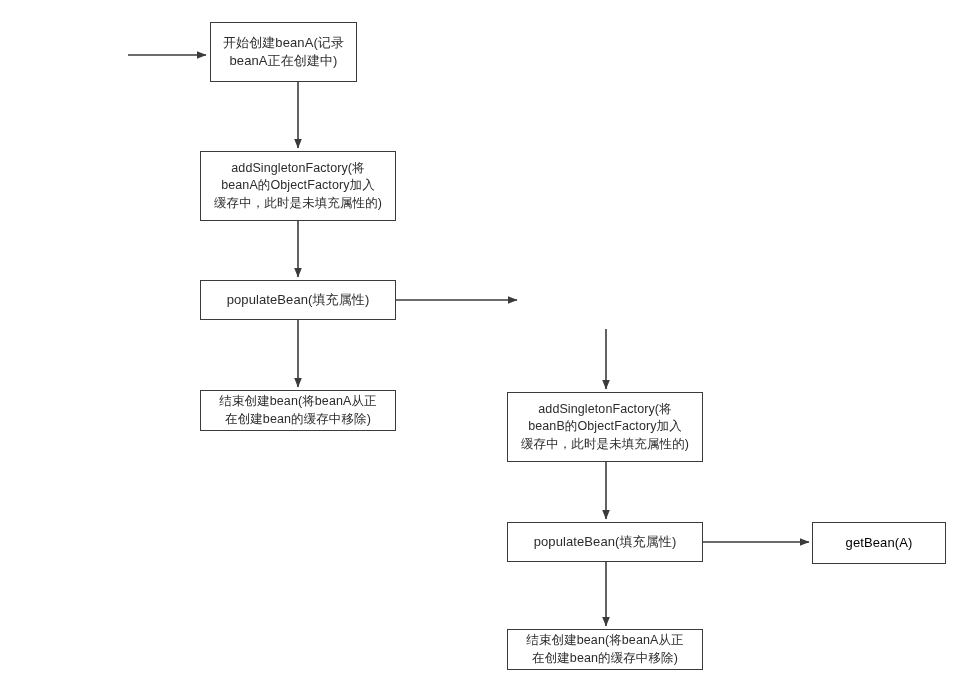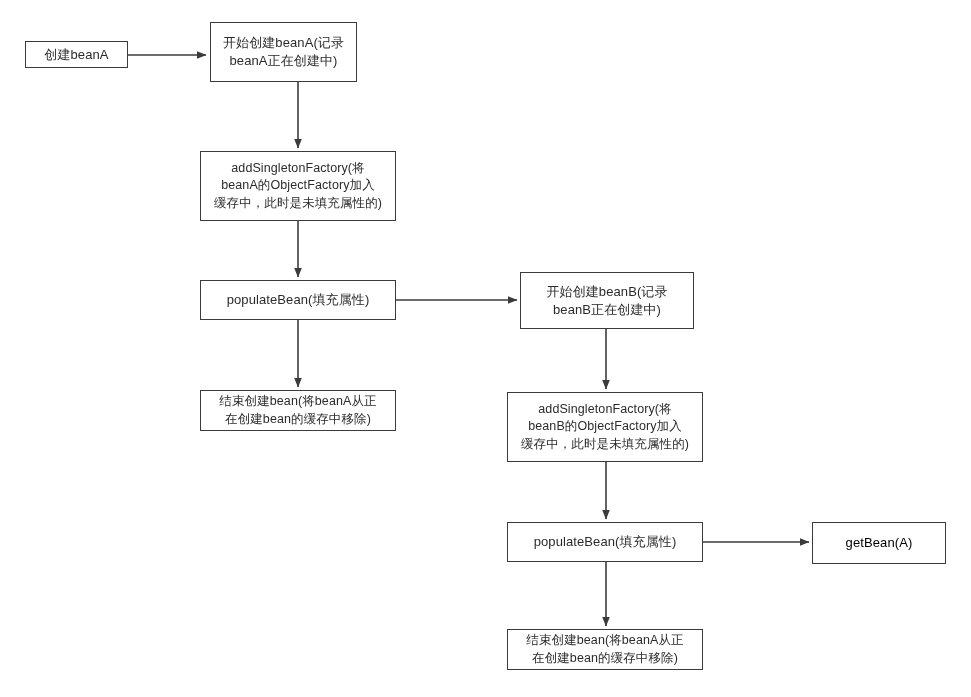--- a/index.html
+++ b/index.html
@@ -73,23 +73,20 @@
 
     <line x1="606" y1="329" x2="606" y2="389" stroke="#3b3b3b" stroke-width="1.6" marker-end="url(#arrowhead)"></line>
 
     <line x1="606" y1="462" x2="606" y2="519" stroke="#3b3b3b" stroke-width="1.6" marker-end="url(#arrowhead)"></line>
 
     <line x1="703" y1="542" x2="809" y2="542" stroke="#3b3b3b" stroke-width="1.6" marker-end="url(#arrowhead)"></line>
 
     <line x1="606" y1="562" x2="606" y2="626" stroke="#3b3b3b" stroke-width="1.6" marker-end="url(#arrowhead)"></line>
   </svg>
 
-  <div class="node" style="left: 25px; top: 41px; width: 103px; height: 27px; font-size: 13px; border-color: rgb(59, 59, 59); background: rgb(255, 255, 255); color: rgb(43, 43, 43);">
-    <span class="node-label">创建beanA</span>
-  </div>
 
   <div class="node" style="left: 210px; top: 22px; width: 147px; height: 60px; font-size: 13px; border-color: rgb(59, 59, 59); background: rgb(255, 255, 255); color: rgb(43, 43, 43);">
     <span class="node-label">开始创建beanA(记录
 beanA正在创建中)</span>
   </div>
 
   <div class="node" style="left: 200px; top: 151px; width: 196px; height: 70px; font-size: 12.5px; border-color: rgb(59, 59, 59); background: rgb(255, 255, 255); color: rgb(43, 43, 43);">
     <span class="node-label">addSingletonFactory(将
 beanA的ObjectFactory加入
 缓存中，此时是未填充属性的)</span>
@@ -97,24 +94,20 @@
 
   <div class="node" style="left: 200px; top: 280px; width: 196px; height: 40px; font-size: 13px; border-color: rgb(59, 59, 59); background: rgb(255, 255, 255); color: rgb(43, 43, 43);">
     <span class="node-label">populateBean(填充属性)</span>
   </div>
 
   <div class="node" style="left: 200px; top: 390px; width: 196px; height: 41px; font-size: 12.5px; border-color: rgb(59, 59, 59); background: rgb(255, 255, 255); color: rgb(43, 43, 43);">
     <span class="node-label">结束创建bean(将beanA从正
 在创建bean的缓存中移除)</span>
   </div>
 
-  <div class="node" style="left: 520px; top: 272px; width: 174px; height: 57px; font-size: 13px; border-color: rgb(59, 59, 59); background: rgb(255, 255, 255); color: rgb(43, 43, 43);">
-    <span class="node-label">开始创建beanB(记录
-beanB正在创建中)</span>
-  </div>
 
   <div class="node" style="left: 507px; top: 392px; width: 196px; height: 70px; font-size: 12.5px; border-color: rgb(59, 59, 59); background: rgb(255, 255, 255); color: rgb(43, 43, 43);">
     <span class="node-label">addSingletonFactory(将
 beanB的ObjectFactory加入
 缓存中，此时是未填充属性的)</span>
   </div>
 
   <div class="node" style="left: 507px; top: 522px; width: 196px; height: 40px; font-size: 13px; border-color: rgb(59, 59, 59); background: rgb(255, 255, 255); color: rgb(43, 43, 43);">
     <span class="node-label">populateBean(填充属性)</span>
   </div>

